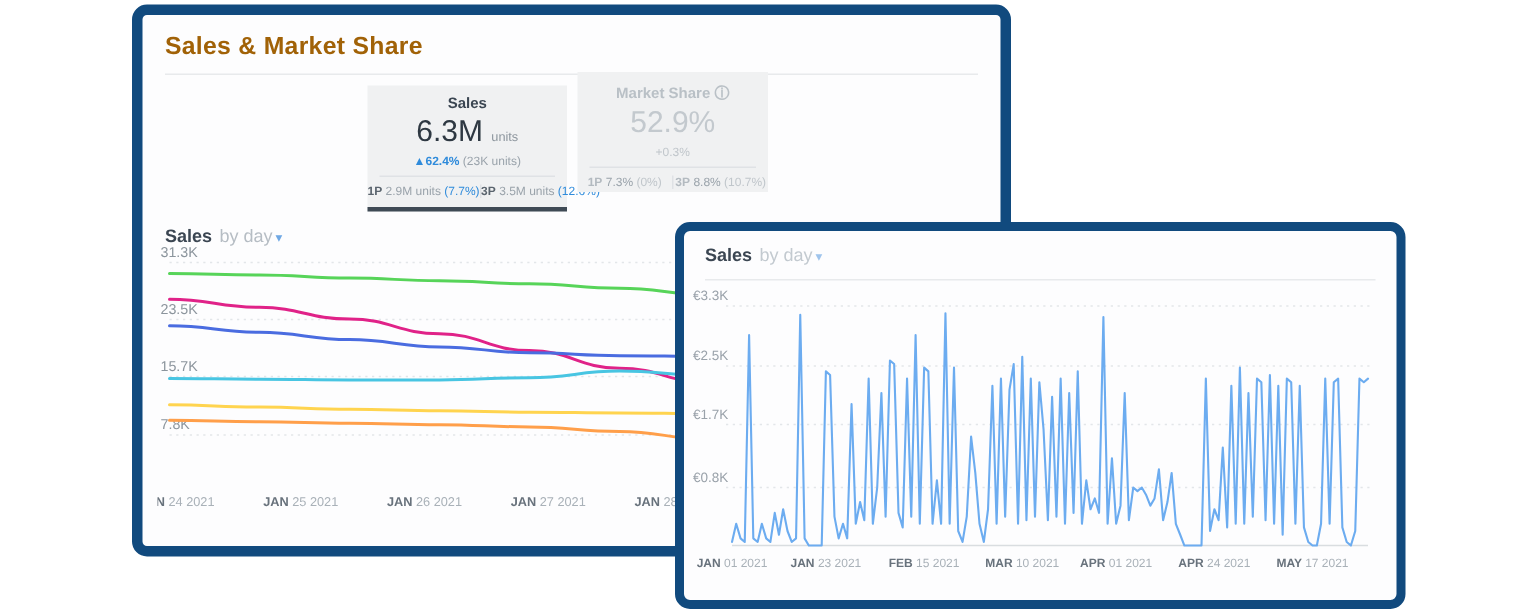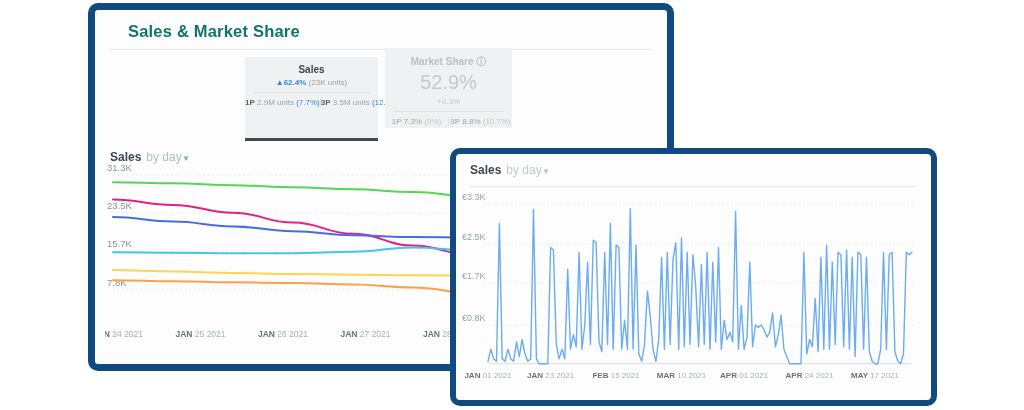--- a/index.html
+++ b/index.html
@@ -3,21 +3,21 @@
 <meta charset="utf-8">
 <style>
   * { margin:0; padding:0; box-sizing:border-box; }
   html,body { background:#ffffff; font-family:"Liberation Sans", sans-serif; }
   #stage { position:relative; width:1024px; height:410px; background:#ffffff; overflow:hidden; }
 
   .card { position:absolute; background:#fdfdfe; border:7px solid #114a7e; border-radius:10px; }
   #back-card { left:88px; top:3px; width:586px; height:368px; z-index:1; }
   #front-card { left:450px; top:148px; width:487px; height:258px; z-index:2; border-width:6px; }
 
-  .panel-title { position:absolute; left:33px; top:12px; font-size:16.5px; font-weight:700; color:#0f766e; letter-spacing:.2px; }
+  .panel-title { position:absolute; left:15px; top:12px; font-size:16.5px; font-weight:700; color:#a16207; letter-spacing:.2px; }
   .title-rule { position:absolute; left:15px; top:39px; width:542px; height:1px; background:#e8eaec; }
 
   
   .stat-box { position:absolute; background:#f0f1f2; text-align:center; }
   #sales-box { left:150px; top:47px; width:133px; height:84px; border-bottom:3px solid #3f4a55; }
   #market-box { left:290px; top:38px; width:127px; height:80px; }
   .stat-label { font-size:10px; font-weight:700; color:#3b4652; margin-top:7px; }
   #market-box .stat-label { color:#b9c0c6; }
   .stat-value { font-size:20px; color:#2e3842; margin-top:2px; }
   .stat-value .unit { font-size:8.5px; color:#8d969e; }
@@ -54,20 +54,24 @@
 <body>
 
 <div id="stage">
 
   <div class="card" id="back-card">
     <div class="panel-title">Sales &amp; Market Share</div>
     <div class="title-rule"></div>
 
     <div class="stat-box" id="sales-box">
       <div class="stat-label">Sales</div>
+      <div class="stat-value">
+        <span>6.3M</span>
+        <span class="unit">units</span>
+      </div>
       <div class="stat-delta">
         <span class="up">▲</span><span class="up">62.4%</span>
         <span>(23K units)</span>
       </div>
       <div class="stat-rule"></div>
       <div class="stat-foot">
         <div class="stat-cell">
           <span class="pfx">1P</span>
           <span>2.9M units</span>
           <span class="pct">(7.7%)</span>

